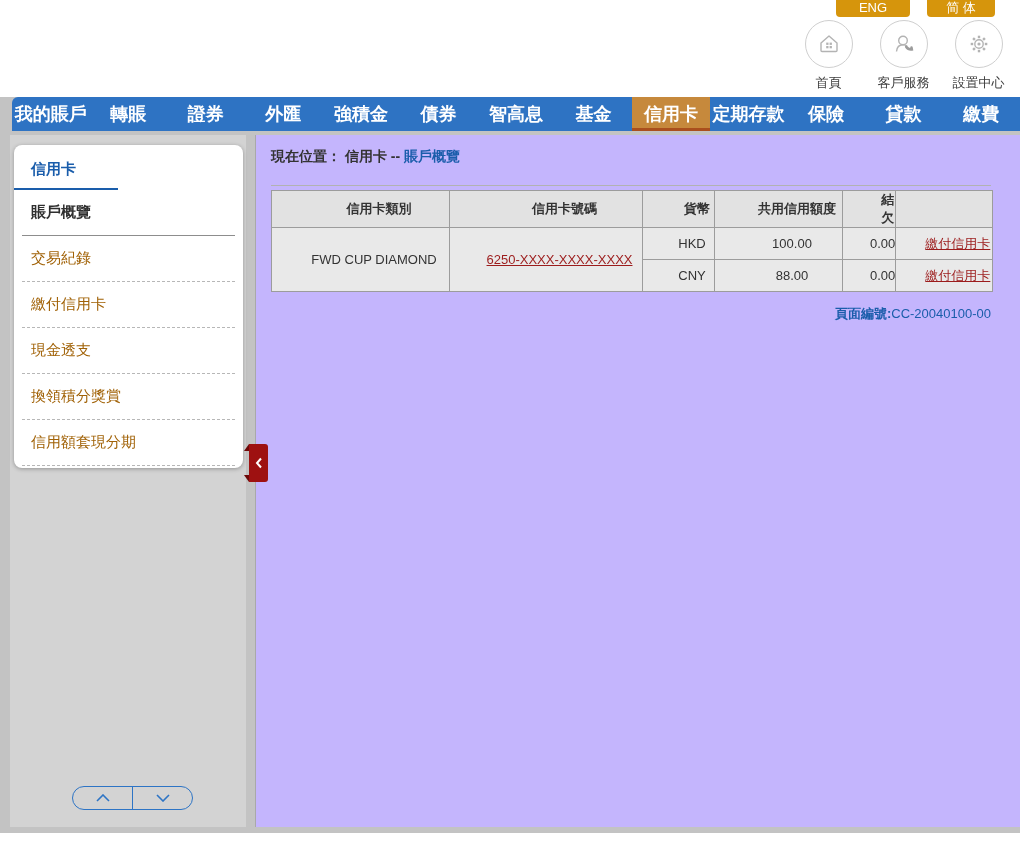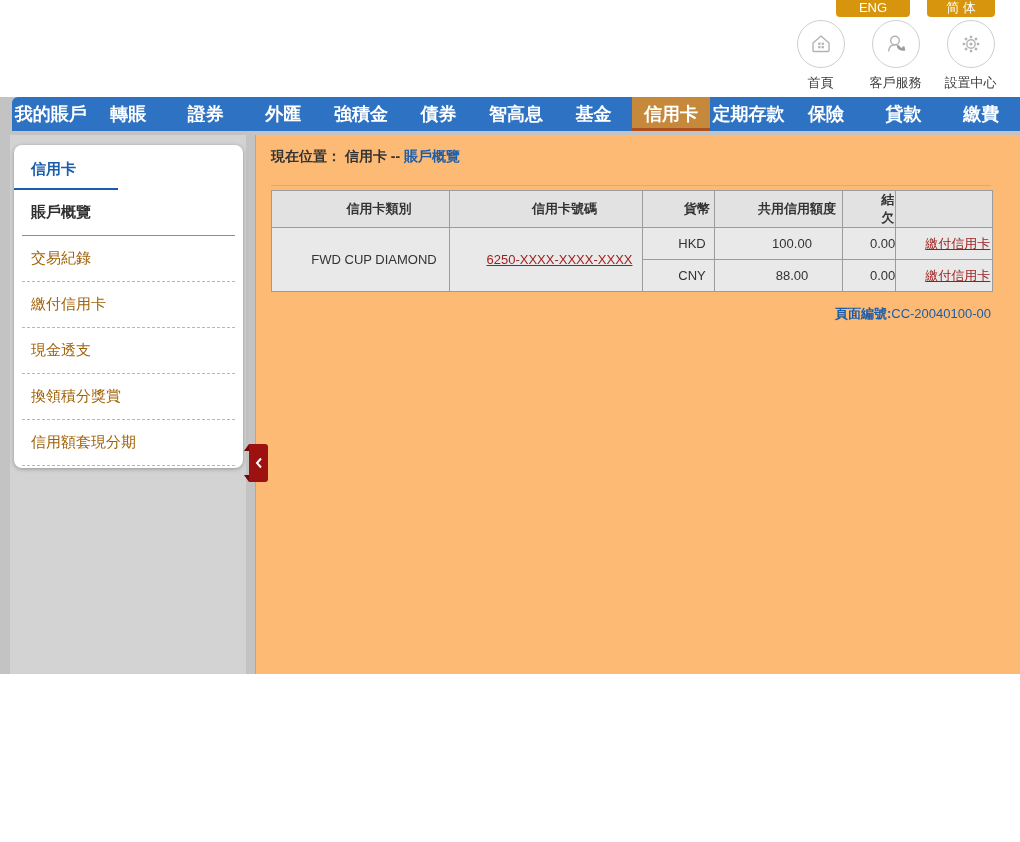--- a/index.html
+++ b/index.html
@@ -1,40 +1,40 @@
 <!DOCTYPE html>
 <html><head>
 <meta charset="utf-8">
 <style>
   * { margin:0; padding:0; box-sizing:border-box; }
   body { font-family:"Liberation Sans", sans-serif; }
-  .page { position:relative; width:1020px; height:674px; background:#c3c3c3; overflow:hidden; }
+  .page { position:relative; width:1020px; height:833px; background:#c3c3c3; overflow:hidden; }
 
   
   .topbar { position:absolute; left:0; top:0; width:1020px; height:97px; background:#ffffff; }
   .lang-btn { position:absolute; top:-4px; height:21px; background:#d6950c; color:#fff;
               font-size:13px; text-align:center; line-height:24px; border-radius:4px; border:none; cursor:pointer; }
   .lang-eng { left:836px; width:74px; }
   .lang-sc  { left:927px; width:68px; }
-  .hicons { position:absolute; top:20px; right:12px; display:flex; }
+  .hicons { position:absolute; top:20px; right:4px; display:flex; }
   .hicon { width:75px; display:flex; flex-direction:column; align-items:center; cursor:pointer; }
   .hicon .circ { width:48px; height:48px; border:1px solid #cfcfcf; border-radius:50%;
                  display:flex; align-items:center; justify-content:center; background:#fff; }
   .hicon .lbl { margin-top:6px; font-size:13px; color:#3d3d3d; white-space:nowrap; }
 
   
   .navbar { position:absolute; left:12px; top:97px; width:1008px; height:34px; background:#2e73c3;
             border-top-left-radius:6px; display:flex; }
   .nav-item { flex:1; display:flex; align-items:center; justify-content:center; color:#fff;
               font-size:18px; font-weight:bold; cursor:pointer; white-space:nowrap; }
   .nav-item.active { background:#c6893c; box-shadow:inset 0 -3px 0 #aa4f1d; }
 
   
   .panel-left { position:absolute; left:10px; top:135px; width:236px; height:692px; background:#d3d3d3; }
-  .panel-main { position:absolute; left:255px; top:135px; width:765px; height:692px; background:#fdba74;
+  .panel-main { position:absolute; left:255px; top:135px; width:765px; height:692px; background:#c4b5fd;
                 border-left:1px solid #a9a9a9; }
 
   
   .side-card { position:absolute; left:14px; top:145px; width:229px; background:#ffffff;
                border-radius:8px; box-shadow:0 1px 4px rgba(0,0,0,.3); padding-bottom:2px; }
   .side-title { padding:15px 0 9px 17px; color:#1a5dab; font-size:15px; font-weight:bold; }
   .side-title-rule { height:2px; width:104px; background:#1a5dab; }
   .side-item { height:46px; margin:0 8px; padding-left:9px; display:flex; align-items:center;
                font-size:15px; color:#a16207; border-bottom:1px dashed #b7b7b7; cursor:pointer; }
   .side-item.active { font-weight:bold; color:#2f2f2f; border-bottom:1px solid #8d8d8d; }

